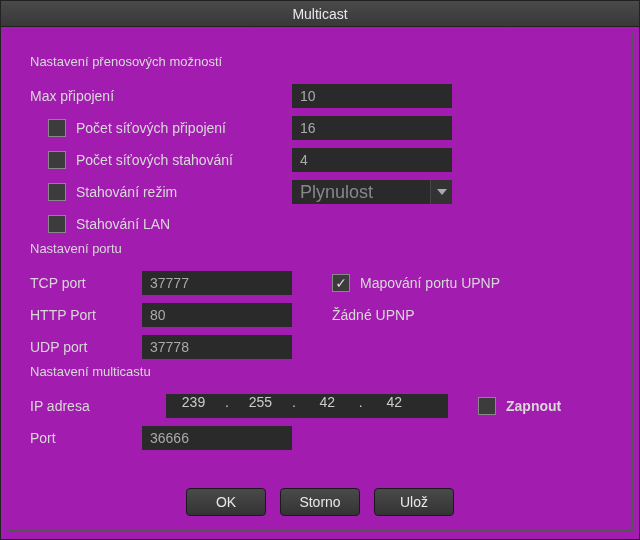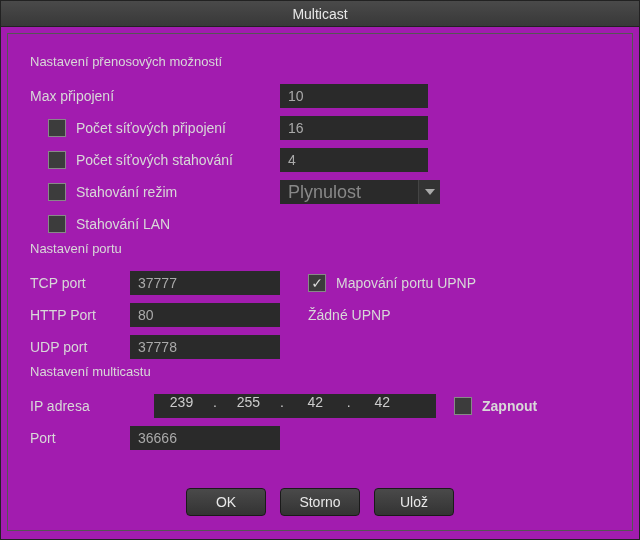--- a/index.html
+++ b/index.html
@@ -38,20 +38,21 @@
       color: #d8d8d8;
       font-size: 13px;
       margin-bottom: 12px;
       margin-top: 6px;
     }
     .row {
       display: flex;
       align-items: center;
       height: 30px;
       margin-bottom: 2px;
+      gap: 12px;
     }
     .row .label {
       flex: 0 0 250px;
       display: flex;
       align-items: center;
       gap: 10px;
       font-size: 14px;
       color: #d8d8d8;
     }
     .row .label.indent {
@@ -73,21 +74,21 @@
       font-size: 14px;
       line-height: 1;
     }
     .input {
       background: #2a2a2a;
       border: none;
       color: #aaa;
       height: 24px;
       padding: 0 8px;
       font-size: 14px;
-      width: 148px;
+      width: 160px;
       outline: none;
     }
     .input.short {
       width: 150px;
     }
     .select {
       background: #2a2a2a;
       border: none;
       color: #888;
       height: 24px;

